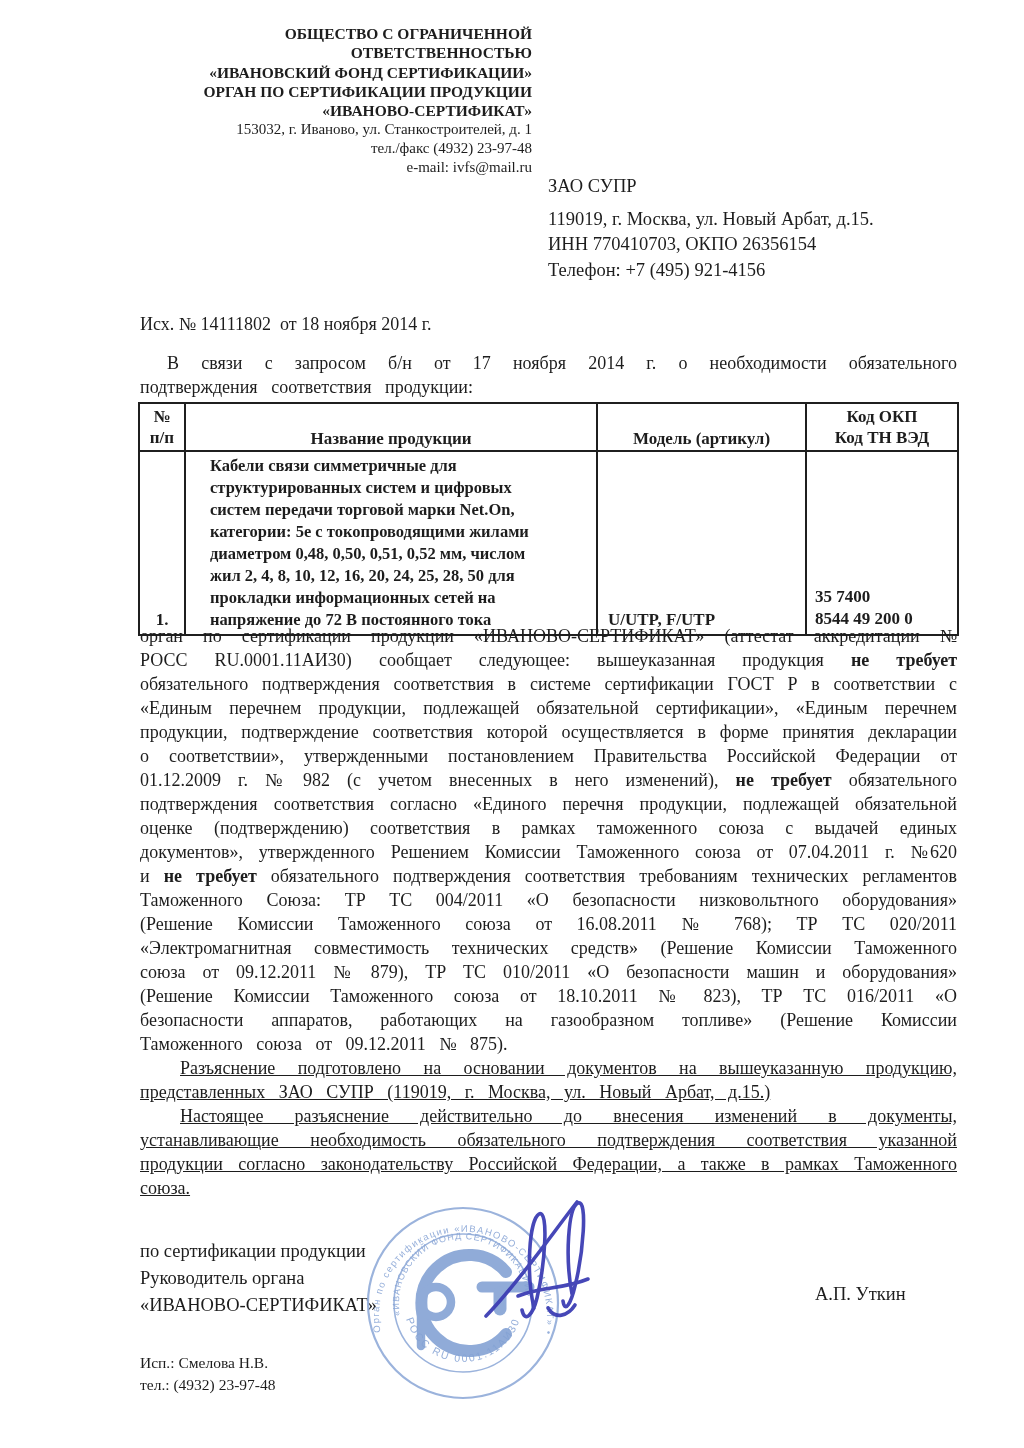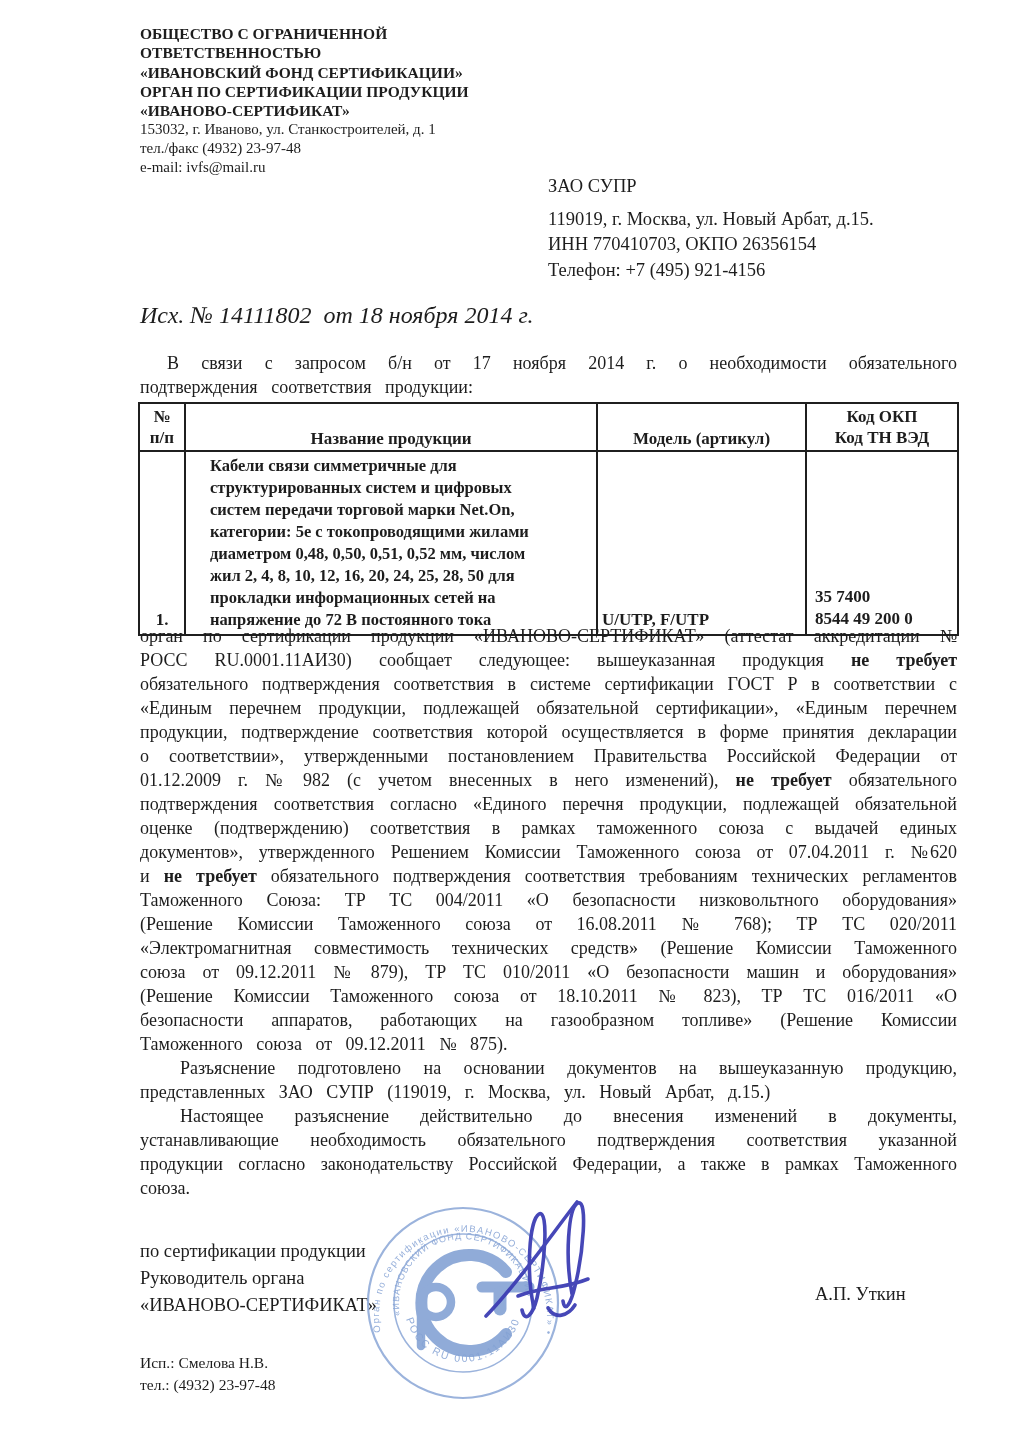--- a/index.html
+++ b/index.html
@@ -2,51 +2,51 @@
 <html><head>
 <meta charset="utf-8">
 <style>
   html,body { margin:0; padding:0; background:#ffffff; }
   .page {
     position:relative; width:1024px; height:1448px; background:#ffffff;
     font-family:"Liberation Serif","DejaVu Serif",serif; color:#1d1d1d;
     overflow:hidden;
   }
   
-  .letterhead { position:absolute; left:140px; top:24px; width:392px; text-align:left; }
+  .letterhead { position:absolute; left:140px; top:24px; width:392px; text-align:right; }
   .letterhead .org-line { font-weight:bold; font-size:15.5px; line-height:19.3px; }
   .letterhead .addr-line { font-size:15px; line-height:18.6px; }
   
   .recipient { position:absolute; left:548px; top:174px; font-size:18.5px; line-height:25.5px; }
   .recipient .r-name { margin-bottom:7px; }
   
-  .ref-line { position:absolute; left:140px; top:302px; font-size:24px; white-space:pre-wrap;font-style:italic; }
+  .ref-line { position:absolute; left:140px; top:314px; font-size:18px; white-space:pre-wrap; }
   
   .intro { position:absolute; left:140px; top:352px; width:817px; font-size:18px; line-height:23.5px;
            text-align:justify; text-indent:27px; word-spacing:9px; }
   
   .doc-table { position:absolute; left:138px; top:402px; width:819px; border-collapse:collapse;
                table-layout:fixed; }
   .doc-table th, .doc-table td { border:2px solid #1f1f1f; font-weight:bold; overflow:hidden; }
   .doc-table th { font-size:17px; text-align:center; padding:2px 3px; }
   th.v-split { white-space:pre-line; vertical-align:middle; line-height:21px; }
   th.v-bottom { vertical-align:bottom; padding-bottom:1px; }
   tr.head-row { height:44px; }
   tr.data-row { height:176px; }
   td.c-num  { vertical-align:bottom; text-align:center; font-size:17px; padding-bottom:4px; }
   td.c-name { vertical-align:top; font-size:16.5px; line-height:22px; padding:3px 6px 3px 24px;
               white-space:pre-line; }
-  td.c-model{ vertical-align:bottom; font-size:17px; padding:0 0 4px 4px; }
+  td.c-model{ vertical-align:bottom; font-size:17px; padding:0 0 4px 10px; }
   td.c-code { vertical-align:bottom; font-size:17px; line-height:22px; padding:0 12px 4px 8px;
               white-space:pre-line;margin-top:7px; }
   
   .bodytext { position:absolute; left:140px; top:624px; width:817px; font-size:18px; line-height:24px;
               text-align:justify; word-spacing:9px; }
   .bodytext p { margin:0; }
-  .bodytext p.ind { text-indent:40px; }
+  .bodytext p.ind { text-indent:40px;text-decoration:underline; }
   .bodytext b { font-weight:bold; }
   
   .sig-title { position:absolute; left:140px; top:1238px; font-size:18.5px; line-height:27px; }
   .sig-name  { position:absolute; left:815px; top:1284px; font-size:18.5px; }
   .footer    { position:absolute; left:140px; top:1352px; font-size:15.5px; line-height:21.5px; }
   .stamp-svg { position:absolute; left:332px; top:1172px; width:262px; height:262px; }
   .scribble-svg { position:absolute; left:478px; top:1186px; width:150px; height:155px; }
 </style>
 </head>
 <body>

